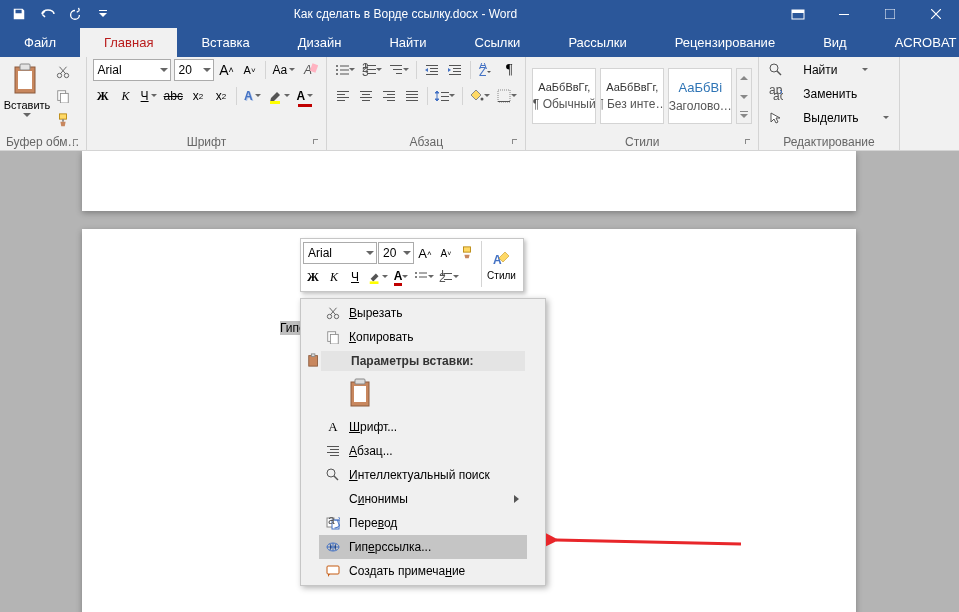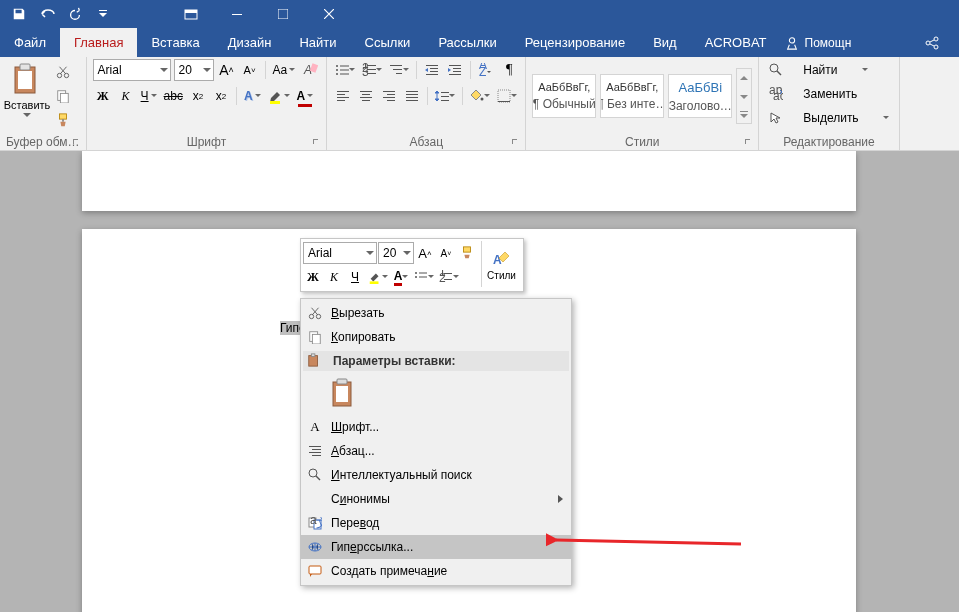--- a/index.html
+++ b/index.html
@@ -7,21 +7,21 @@
 
 .titlebar{height:28px;background:#2B579A;display:flex;align-items:center;color:#fff}
 .titlebar .qat{display:flex;align-items:center;gap:2px;padding:0 6px}
 .qat-btn{width:26px;height:28px;display:flex;align-items:center;justify-content:center;color:#fff;cursor:pointer}
 .titlebar .title{flex:1;text-align:center;font-size:12px;color:#fff;margin-left:-40px}
 .winbtns{display:flex}
 .winbtn{width:46px;height:28px;display:flex;align-items:center;justify-content:center;color:#fff;cursor:pointer}
 .ribbon-strip{width:46px;height:28px}
 
 .tabbar{height:29px;background:#2B579A;display:flex;align-items:stretch;color:#fff}
-.tab{padding:0 14px;display:flex;align-items:center;font-size:13px;color:#fff;cursor:pointer}
+.tab{padding:0 24px;display:flex;align-items:center;font-size:13px;color:#fff;cursor:pointer}
 .tab.file{background:#2B579A;color:#fff}
 .tab.active{background:#F1F1F1;color:#b91c1c}
 .tab.tell{padding-left:4px}
 .tab.tell svg{margin-right:6px}
 .share-btn{margin-left:auto;width:54px;display:flex;align-items:center;justify-content:center;color:#fff;cursor:pointer}
 
 .ribbon{height:94px;background:#F1F1F1;border-bottom:1px solid #D4D4D4;display:flex}
 .group{display:flex;flex-direction:column;border-right:1px solid #D4D4D4;padding:2px 6px 0}
 .group-controls{flex:1;display:flex;align-items:center;gap:2px}
 .group-label{height:17px;display:flex;align-items:center;justify-content:center;font-size:11px;color:#666;position:relative}
@@ -42,21 +42,21 @@
 .btn{height:22px;min-width:20px;display:flex;align-items:center;justify-content:center;cursor:pointer;padding:0 2px}
 .btn.bold{font-weight:bold;font-family:"Times New Roman"}
 .btn.italic{font-style:italic;font-family:"Times New Roman"}
 .btn.under{text-decoration:underline;font-family:"Times New Roman"}
 .btn.strike{text-decoration:line-through}
 .sep{width:1px;height:18px;background:#D4D4D4;margin:0 2px}
 
 .para-group .group-controls{flex-direction:column;align-items:flex-start;gap:4px}
 
 .styles-group .group-controls{gap:4px}
-.style-box{width:64px;height:44px;border:1px solid #D4D4D4;background:#fff;display:flex;flex-direction:column;align-items:center;justify-content:center;cursor:pointer;overflow:hidden}
+.style-box{width:64px;height:56px;border:1px solid #D4D4D4;background:#fff;display:flex;flex-direction:column;align-items:center;justify-content:center;cursor:pointer;overflow:hidden}
 .style-box .preview{font-size:11px;color:#333}
 .style-box .preview.heading{color:#2E74B5;font-size:13px}
 .style-box .name{font-size:12px;color:#555;margin-top:4px;white-space:nowrap}
 .styles-scroll{width:16px;height:56px;border:1px solid #D4D4D4;display:flex;flex-direction:column}
 .styles-scroll div{flex:1;display:flex;align-items:center;justify-content:center;cursor:pointer}
 
 .edit-group .group-controls{flex-direction:column;align-items:flex-start;gap:2px}
 .edit-btn{display:flex;align-items:center;gap:20px;height:22px;padding:0 4px;cursor:pointer;font-size:12px}
 
 .docarea{position:absolute;left:0;right:0;top:151px;bottom:0;background:#B4B4B4;overflow:hidden}
@@ -65,21 +65,21 @@
 .seltext{position:absolute;left:280px;top:157px;font-family:Arial;font-size:26px;color:#000}
 .seltext .sel{background:#BFBFBF}
 
 .mini-toolbar{position:absolute;left:300px;top:238px;background:#fff;border:1px solid #C6C6C6;box-shadow:2px 2px 4px rgba(0,0,0,.25);padding:2px}
 .mt-row{display:flex;align-items:center;gap:1px;height:24px}
 .mt-combo{width:74px;height:22px;border:1px solid #ABABAB;background:#fff;display:flex;align-items:center;padding:0 4px;font-size:12px;position:relative}
 .mt-combo.sm{width:36px}
 .mt-btn{height:22px;min-width:20px;display:flex;align-items:center;justify-content:center;cursor:pointer;padding:0 2px}
 .mt-styles{width:40px;height:46px;border-left:1px solid #D4D4D4;display:flex;flex-direction:column;align-items:center;justify-content:center;margin-left:4px}
 
-.ctx-menu{position:absolute;left:300px;top:298px;width:272px;background:#F0F0F0;border:1px solid #C6C6C6;box-shadow:2px 2px 6px rgba(0,0,0,.3);padding:2px 0}
+.ctx-menu{position:absolute;left:300px;top:298px;width:246px;background:#F0F0F0;border:1px solid #C6C6C6;box-shadow:2px 2px 6px rgba(0,0,0,.3);padding:2px 18px}
 .ctx-item{height:24px;display:flex;align-items:center;padding:0 8px 0 30px;cursor:pointer;position:relative;font-size:12px;color:#000}
 .ctx-item .icon{position:absolute;left:6px;width:16px;height:16px;display:flex;align-items:center;justify-content:center}
 .ctx-item .u{text-decoration:underline}
 .ctx-item.hover{background:#C5C5C5}
 .ctx-label{height:20px;display:flex;align-items:center;padding:0 8px 0 30px;font-size:12px;font-weight:bold;color:#333;background:#E4E4E4;margin:2px 2px}
 .ctx-bigicon{height:42px;display:flex;align-items:center;padding-left:30px}
 
 .arrow-annotation{position:absolute;left:546px;top:532px}
 </style>
 </head>
@@ -101,20 +101,21 @@
         <svg width="14" height="14" viewBox="0 0 16 14">
           <path fill="none" stroke="#fff" stroke-width="1.5" d="M8 3a5 5 0 1 0 5 5M13 3l-3 2M13 3l-1-3"></path>
         </svg>
       </div>
     <div class="qat-btn">
         <svg width="8" height="8" viewBox="0 0 8 8">
           <path fill="#fff" d="M0 0h8v1H0zM0 3l4 4 4-4z"></path>
         </svg>
       </div>
   </div>
+  <div class="title">Как сделать в Ворде ссылку.docx - Word</div>
   <div class="winbtns">
     <div class="ribbon-strip"></div>
     <div class="winbtn">
         <svg width="14" height="14" viewBox="0 0 14 14">
           <rect x="1" y="3" width="12" height="9" fill="none" stroke="#fff"></rect>
           <rect x="1" y="3" width="12" height="3" fill="#fff"></rect>
         </svg>
       </div>
     <div class="winbtn">
         <svg width="10" height="10" viewBox="0 0 10 10">

